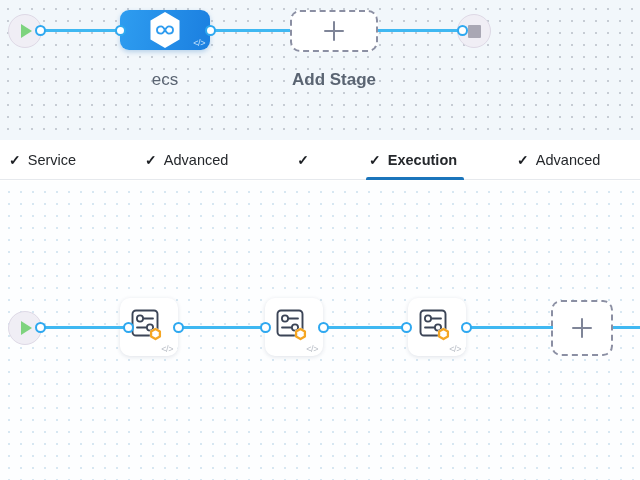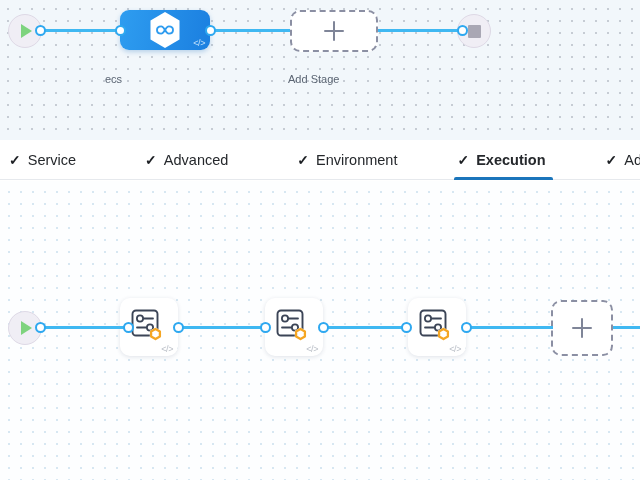--- a/index.html
+++ b/index.html
@@ -79,22 +79,22 @@
   }
   .codemark{
     position:absolute; right:5px; bottom:2px;
     font-size:9px; line-height:1; letter-spacing:-.4px;
     font-family:"Liberation Sans", sans-serif;
   }
   .codemark.onblue{ color:#bfe0fb; }
   .codemark.ongray{ color:#b9bec6; }
 
   .node-label{
-    position:absolute; text-align:left;
-    font-size:11px; color:#5a6472; line-height:19px;
+    position:absolute; text-align:center;
+    font-size:17px; color:#5a6472; line-height:19px;
   }
 
   
   .add-box{
     position:absolute; background:#ffffff;
     border:2px dashed #8b8fa3; border-radius:10px;
     display:flex; align-items:center; justify-content:center;
   }
   .plus-h{ position:absolute; width:20px;height:2.2px;background:#7f8598;border-radius:1px; }
   .plus-v{ position:absolute; width:2.2px;height:20px;background:#7f8598;border-radius:1px; }
@@ -133,21 +133,21 @@
     <div class="port" style="left:205px; top:25px;"></div>
 
     <div class="node-label" style="left:105px; top:70px; width:120px;">ecs</div>
 
     <div class="wire" style="left:214px; top:29px; width:76px;"></div>
 
     <div class="add-box" style="left:290px; top:10px; width:88px; height:42px;">
       <div class="plus-h"></div>
       <div class="plus-v"></div>
     </div>
-    <div class="node-label" style="left:288px; top:70px; width:92px;">Add Stage</div>
+    <div class="node-label" style="left:288px; top:70px; width:92px;font-weight:bold;">Add Stage</div>
 
     <div class="wire" style="left:378px; top:29px; width:84px;"></div>
     <div class="port" style="left:457px; top:25px;"></div>
 
     <div class="term-node" style="left:457px; top:14px;">
       <div class="stop-sq"></div>
     </div>
   </div>
 
   <div class="tabbar">
@@ -156,21 +156,20 @@
       <span>Service</span>
     </div>
     <div class="tab-sp"></div>
     <div class="tab">
       <span class="chk">✓</span>
       <span>Advanced</span>
     </div>
     <div class="tab-sp"></div>
     <div class="tab">
       <span class="chk">✓</span>
-      <span>Environment</span>
     </div>
     <div class="tab-sp-sm"></div>
     <div class="tab active">
       <span class="chk">✓</span>
       <span>Execution</span>
     </div>
     <div class="tab-sp-sm"></div>
     <div class="tab">
       <span class="chk">✓</span>
       <span>Advanced</span>

